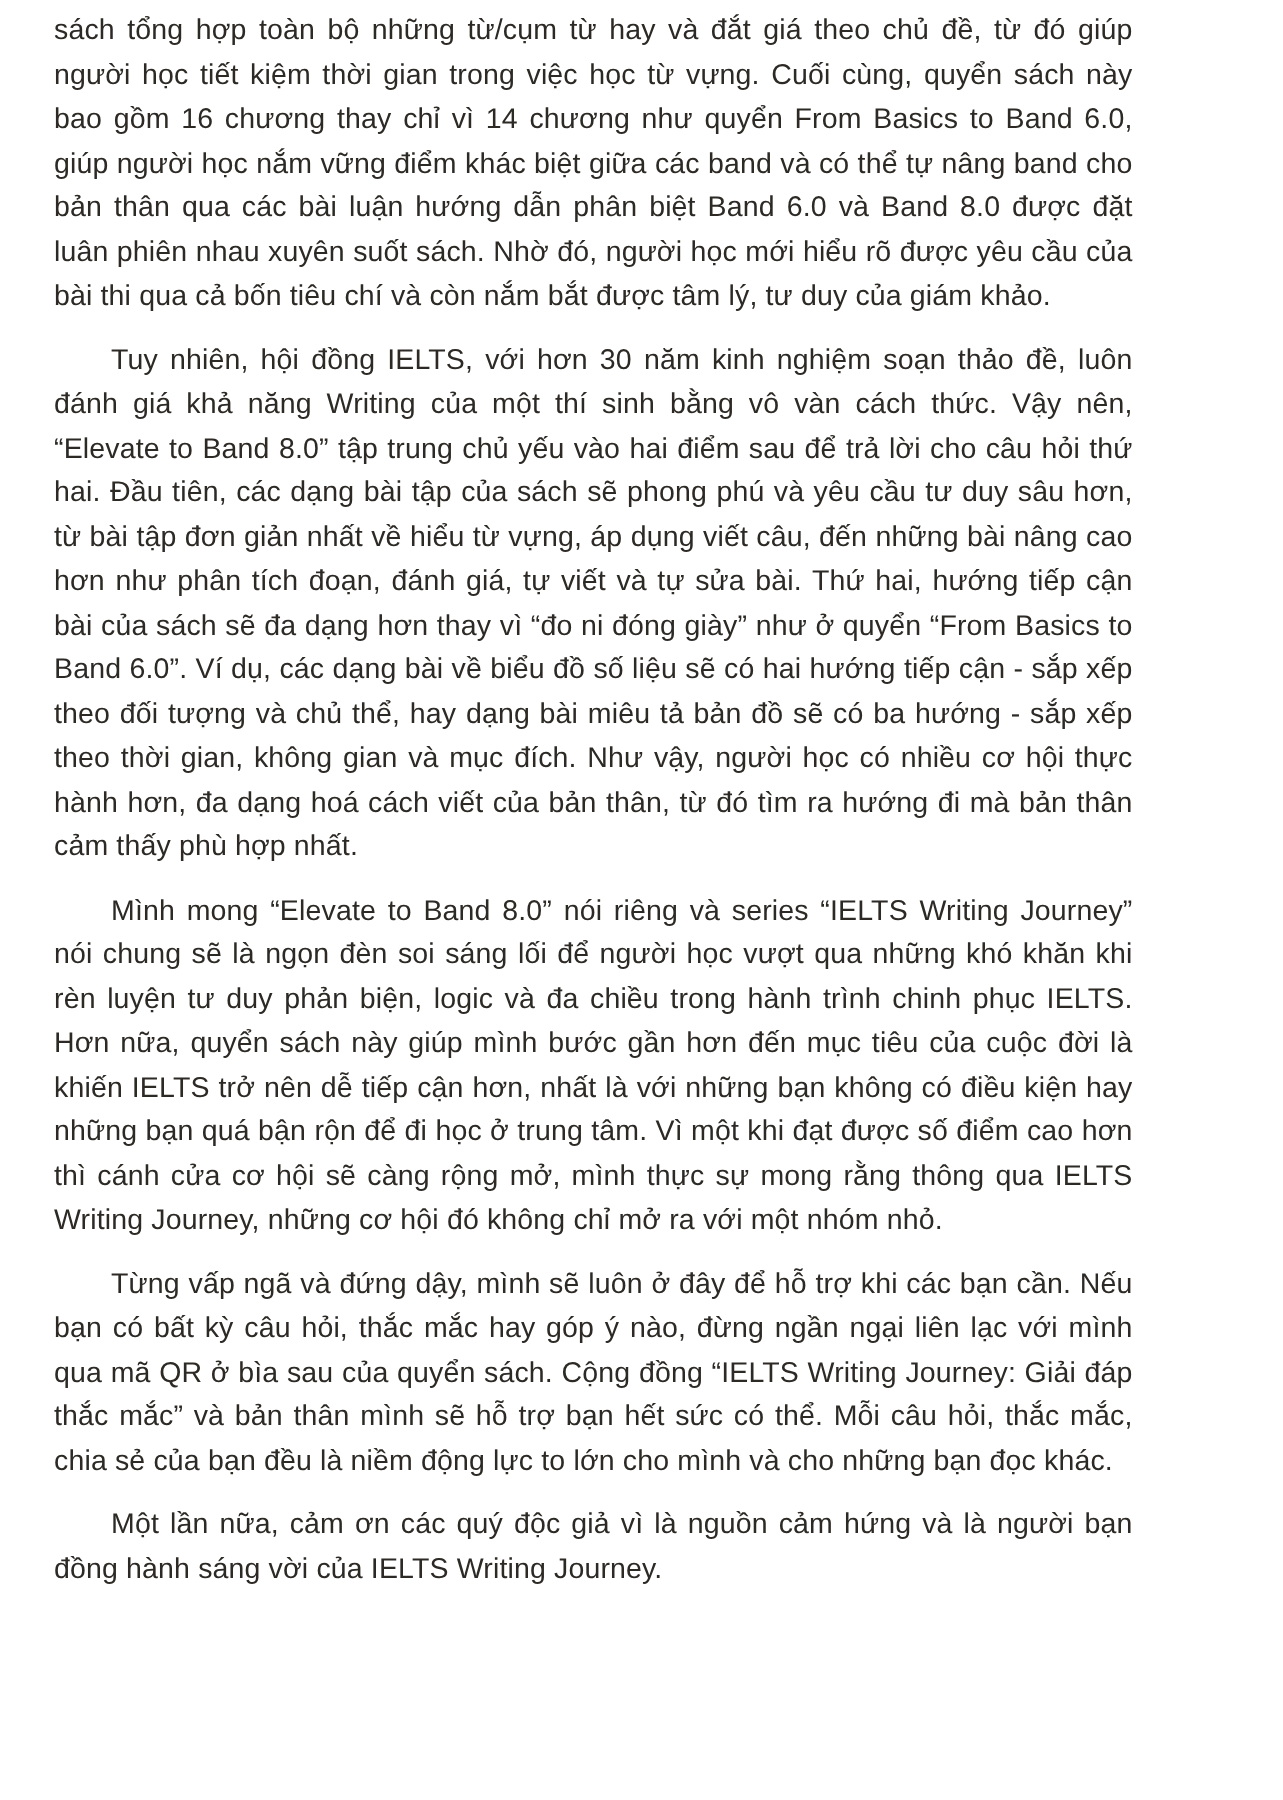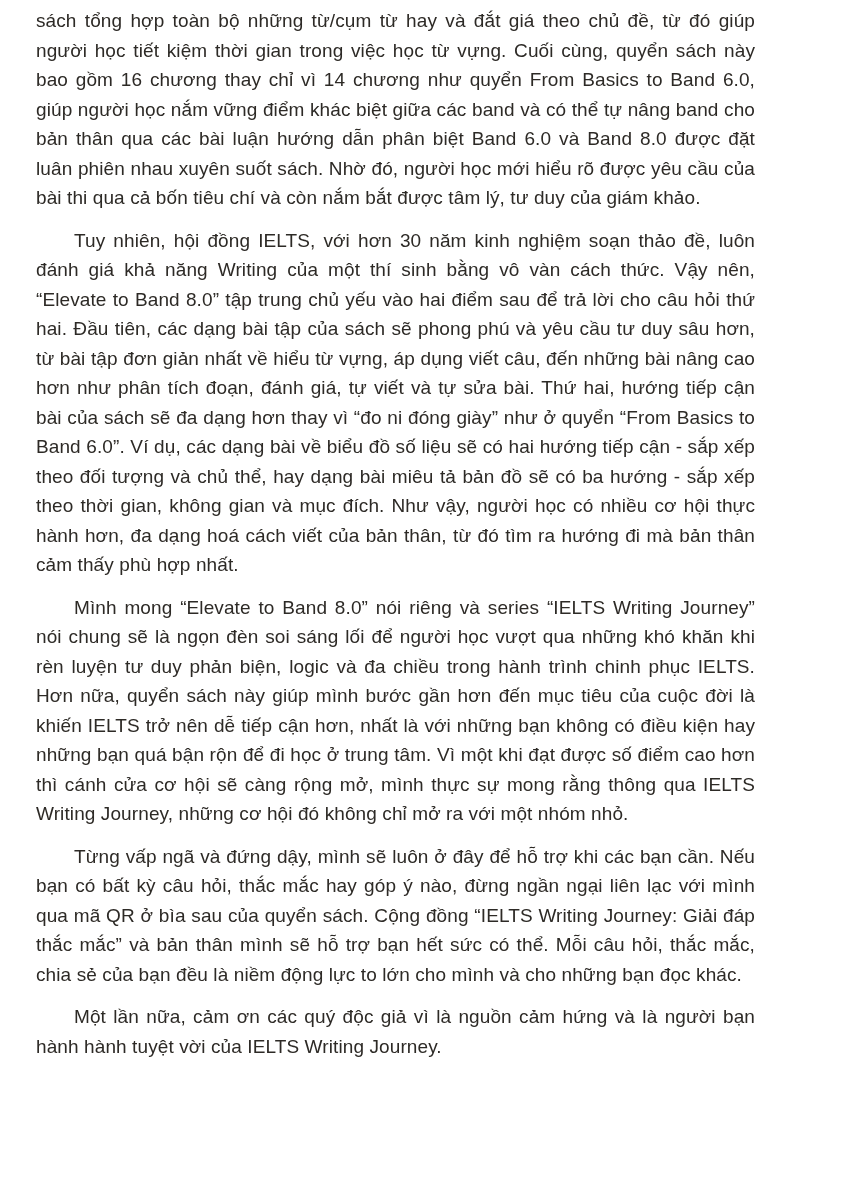--- a/index.html
+++ b/index.html
@@ -79,17 +79,17 @@
 <body>
 
 <div class="page">
 
   <div class="page-body">
 
   <p class="para">sách tổng hợp toàn bộ những từ/cụm từ hay và đắt giá theo chủ đề, từ đó giúp người học tiết kiệm thời gian trong việc học từ vựng. Cuối cùng, quyển sách này bao gồm 16 chương thay chỉ vì 14 chương như quyển From Basics to Band 6.0, giúp người học nắm vững điểm khác biệt giữa các band và có thể tự nâng band cho bản thân qua các bài luận hướng dẫn phân biệt Band 6.0 và Band 8.0 được đặt luân phiên nhau xuyên suốt sách. Nhờ đó, người học mới hiểu rõ được yêu cầu của bài thi qua cả bốn tiêu chí và còn nắm bắt được tâm lý, tư duy của giám khảo.</p>
       <p class="para indent">Tuy nhiên, hội đồng IELTS, với hơn 30 năm kinh nghiệm soạn thảo đề,  luôn đánh giá khả năng Writing của một thí sinh bằng vô vàn cách thức. Vậy nên, “Elevate to Band 8.0” tập trung chủ yếu vào hai điểm sau để trả lời cho câu hỏi thứ hai.  Đầu tiên, các dạng bài tập của sách sẽ phong phú và yêu cầu tư duy sâu hơn, từ bài tập đơn giản nhất về hiểu từ vựng, áp dụng viết câu, đến những bài nâng cao hơn như phân tích đoạn, đánh giá, tự viết và tự sửa bài. Thứ hai, hướng tiếp cận bài của sách sẽ đa dạng hơn thay vì “đo ni đóng giày” như ở quyển “From Basics to Band 6.0”. Ví dụ, các dạng bài về biểu đồ số liệu sẽ có hai hướng tiếp cận - sắp xếp theo đối tượng và chủ thể, hay dạng bài miêu tả bản đồ sẽ có ba hướng - sắp xếp theo thời gian, không gian và mục đích. Như vậy, người học có nhiều cơ hội thực hành hơn, đa dạng hoá cách viết của bản thân, từ đó tìm ra hướng đi mà bản thân cảm thấy phù hợp nhất.</p>
       <p class="para indent">Mình mong “Elevate to Band 8.0” nói riêng và series “IELTS Writing Journey” nói chung sẽ là ngọn đèn soi sáng lối để người học vượt qua những khó khăn khi rèn luyện tư duy phản biện, logic và đa chiều trong hành trình chinh phục IELTS. Hơn nữa, quyển sách này giúp mình bước gần hơn đến mục tiêu của cuộc đời là khiến IELTS trở nên dễ tiếp cận hơn, nhất là với những bạn không có điều kiện hay những bạn quá bận rộn để đi học ở trung tâm. Vì một khi đạt được số điểm cao hơn thì cánh cửa cơ hội sẽ càng rộng mở, mình thực sự mong rằng thông qua IELTS Writing Journey, những cơ hội đó không chỉ mở ra với một nhóm nhỏ.</p>
       <p class="para indent">Từng vấp ngã và đứng dậy, mình sẽ luôn ở đây để hỗ trợ khi các bạn cần. Nếu bạn có bất kỳ câu hỏi, thắc mắc hay góp ý nào, đừng ngần ngại liên lạc với mình qua mã QR ở bìa sau của quyển sách. Cộng đồng “IELTS Writing Journey: Giải đáp thắc mắc” và bản thân mình sẽ hỗ trợ bạn hết sức có thể. Mỗi câu hỏi, thắc mắc, chia sẻ của bạn đều là niềm động lực to lớn cho mình và cho những bạn đọc khác.</p>
-      <p class="para indent">Một lần nữa, cảm ơn các quý độc giả vì là nguồn cảm hứng và là người bạn hành hành tuyệt vời của IELTS Writing Journey.</p>
+      <p class="para indent">Một lần nữa, cảm ơn các quý độc giả vì là nguồn cảm hứng và là người bạn đồng hành sáng vời của IELTS Writing Journey.</p>
     </div>
 
 
 </div>
 
 </body></html>

